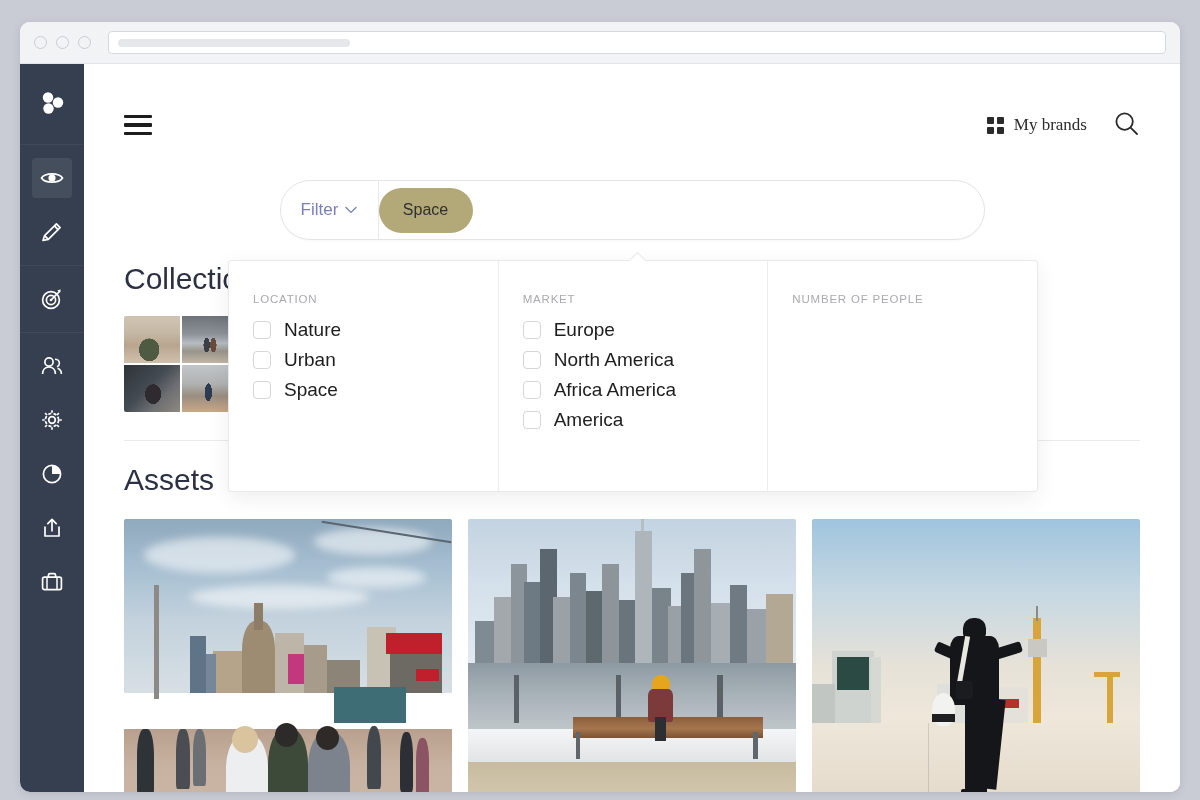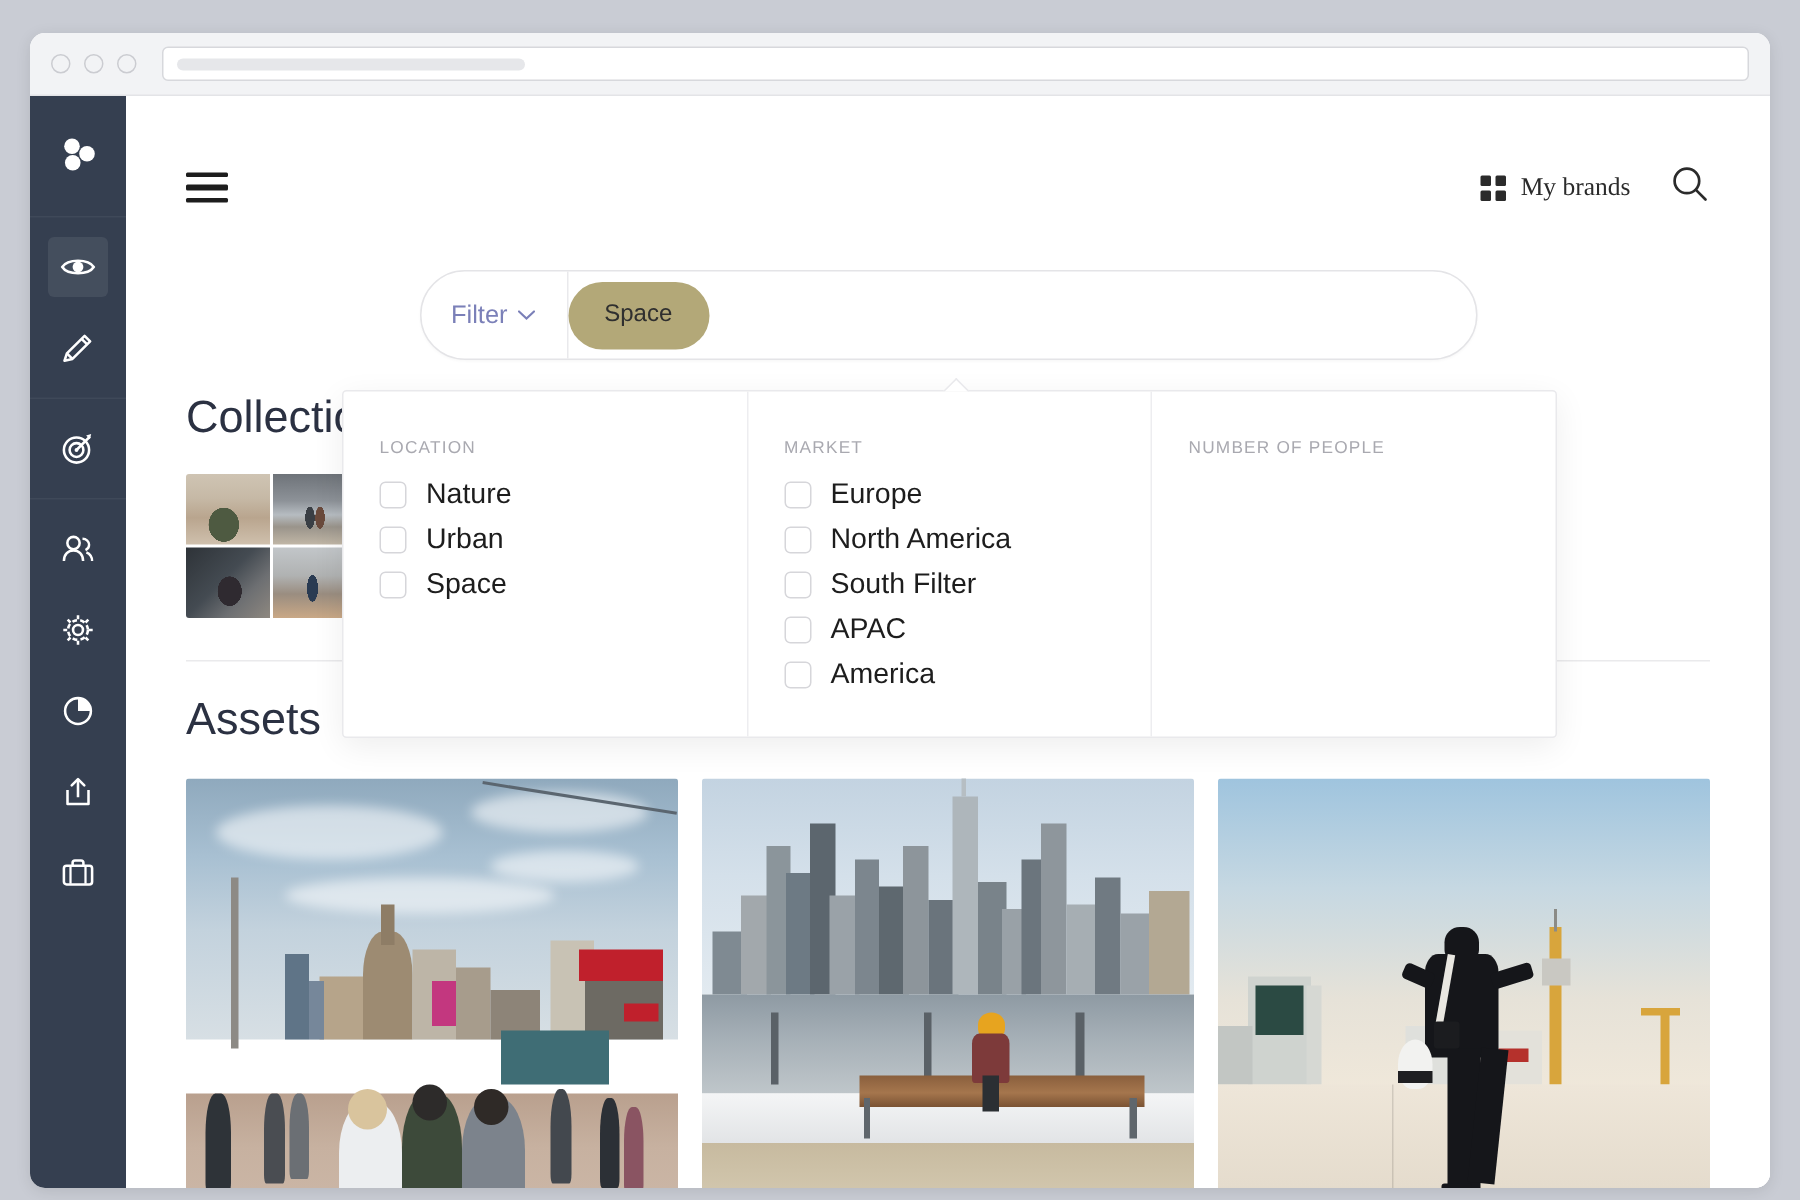--- a/index.html
+++ b/index.html
@@ -612,25 +612,21 @@
           <label class="checkrow">
             <span class="checkbox"></span>
             <span class="checkrow-label">Europe</span>
           </label>
           <label class="checkrow">
             <span class="checkbox"></span>
             <span class="checkrow-label">North America</span>
           </label>
           <label class="checkrow">
             <span class="checkbox"></span>
-            <span class="checkrow-label">South Filter</span>
-          </label>
-          <label class="checkrow">
-            <span class="checkbox"></span>
-            <span class="checkrow-label">APAC</span>
+            <span class="checkrow-label">Africa America</span>
           </label>
           <label class="checkrow">
             <span class="checkbox"></span>
             <span class="checkrow-label">America</span>
           </label>
         </div>
 
         <div class="filter-col">
           <div class="filter-col-title">NUMBER OF PEOPLE</div>
         </div>

